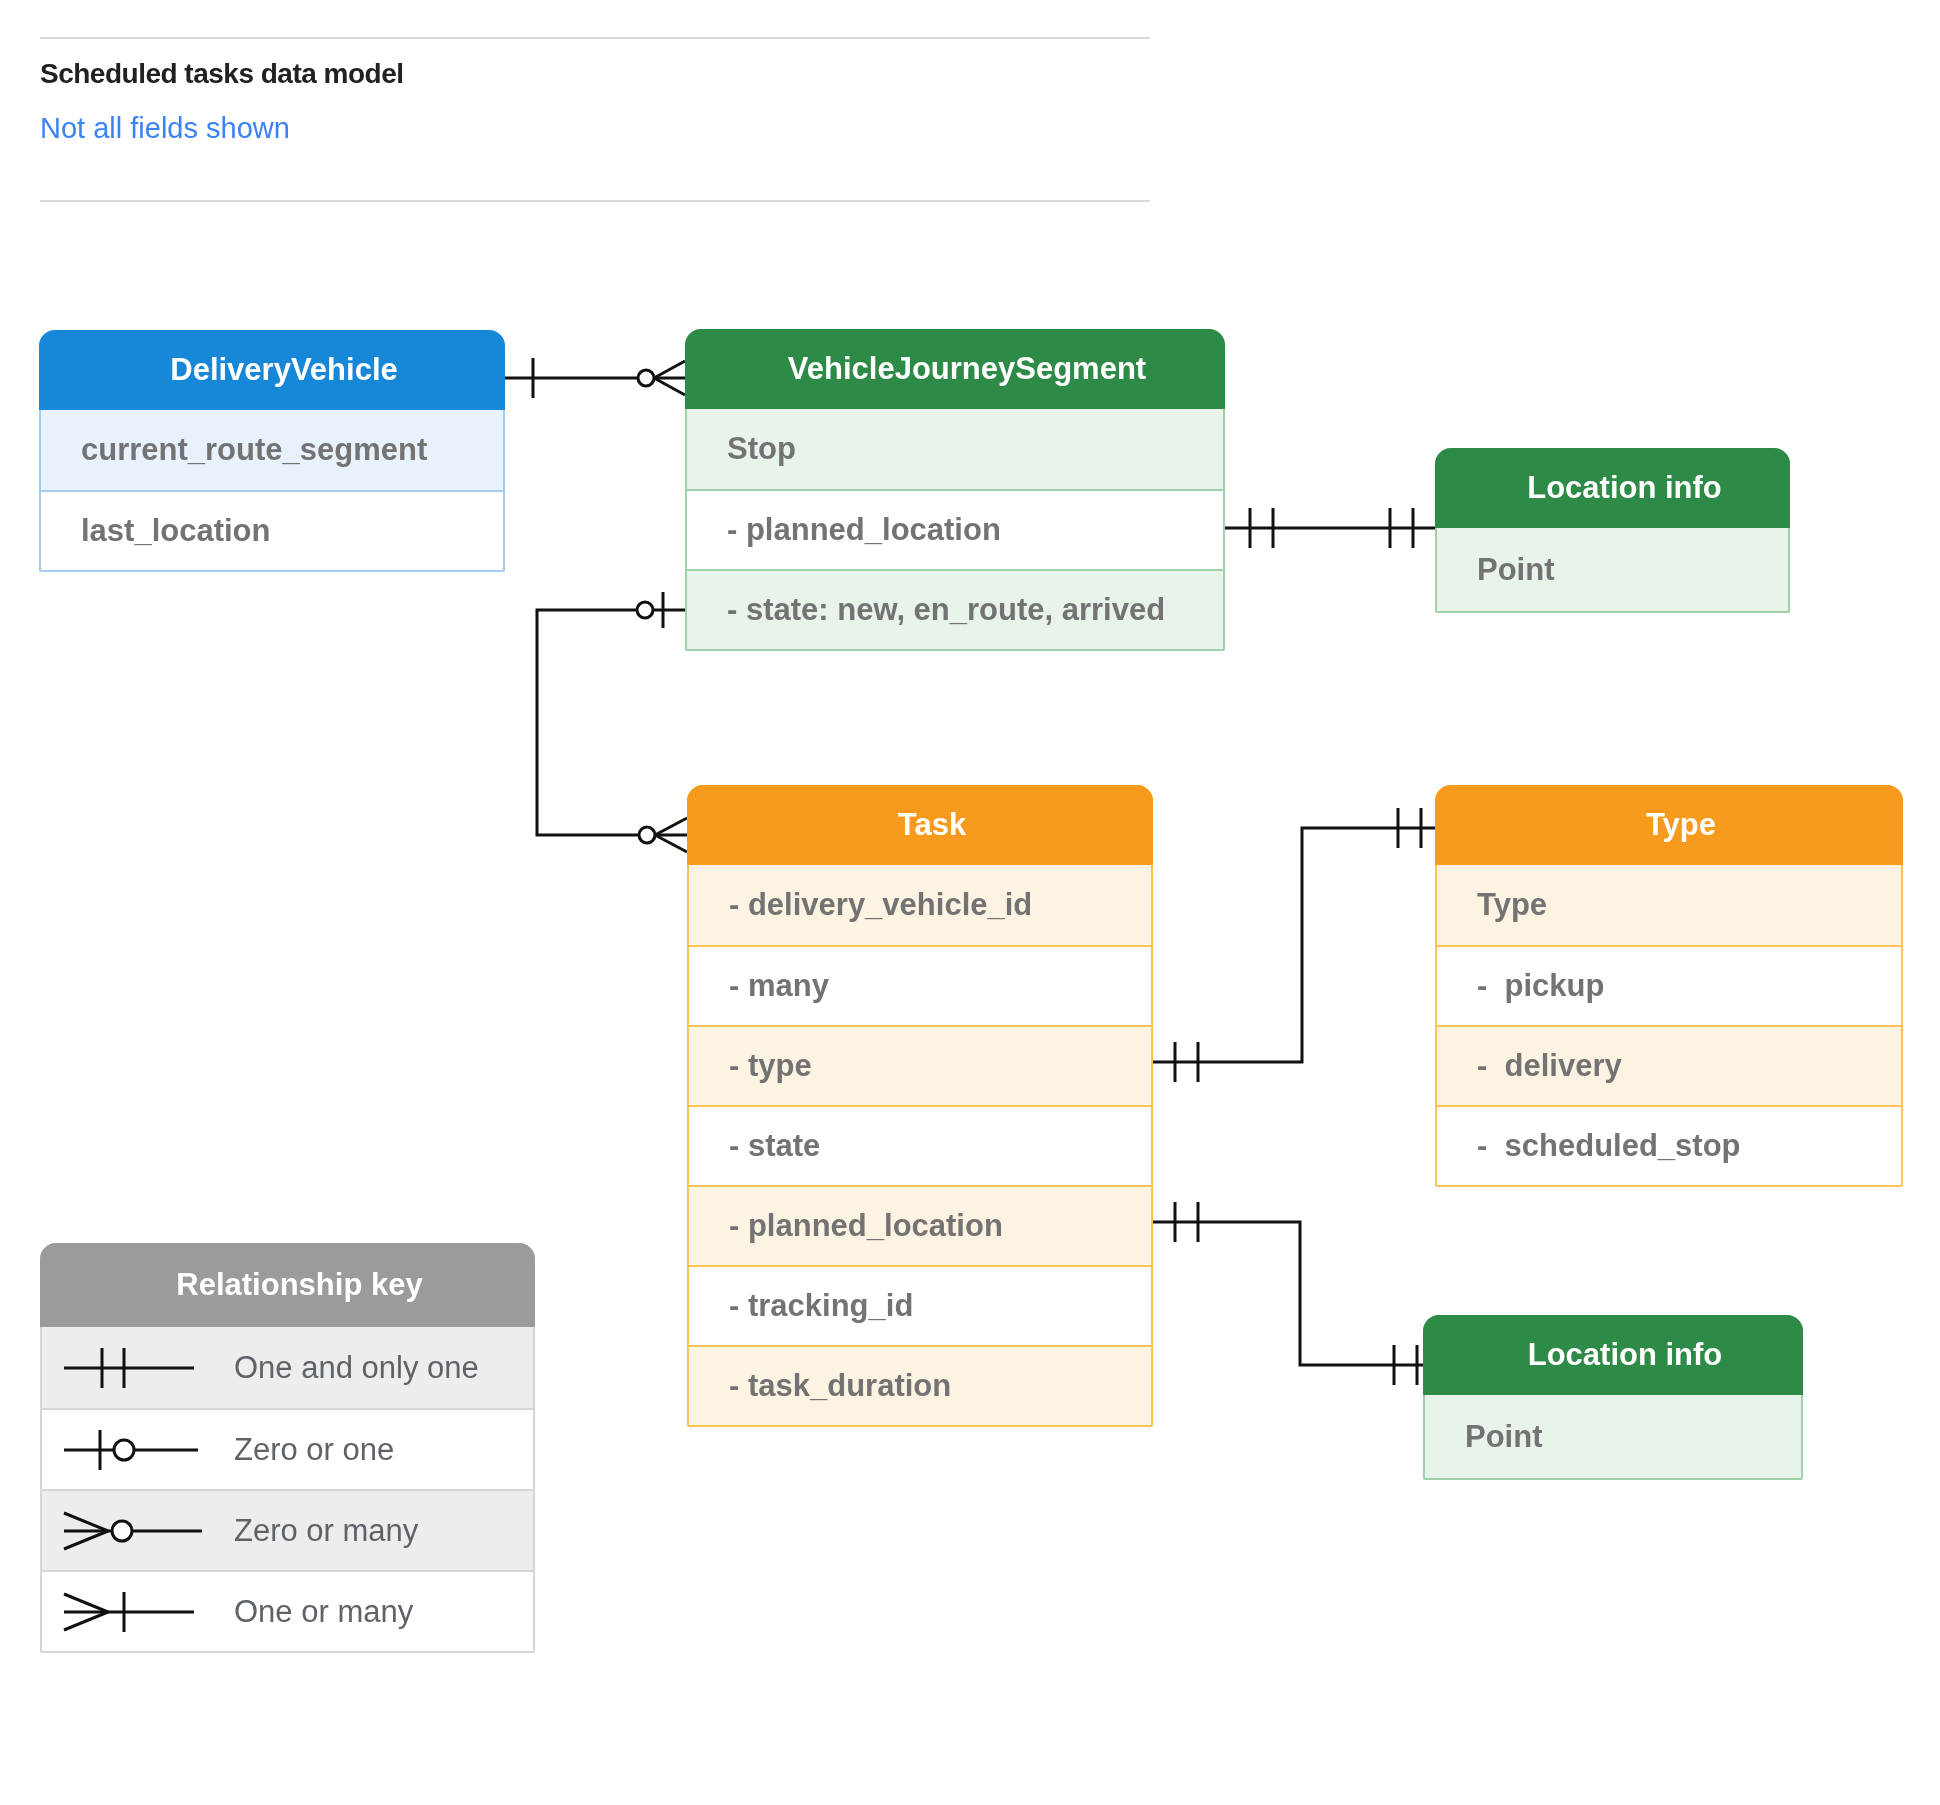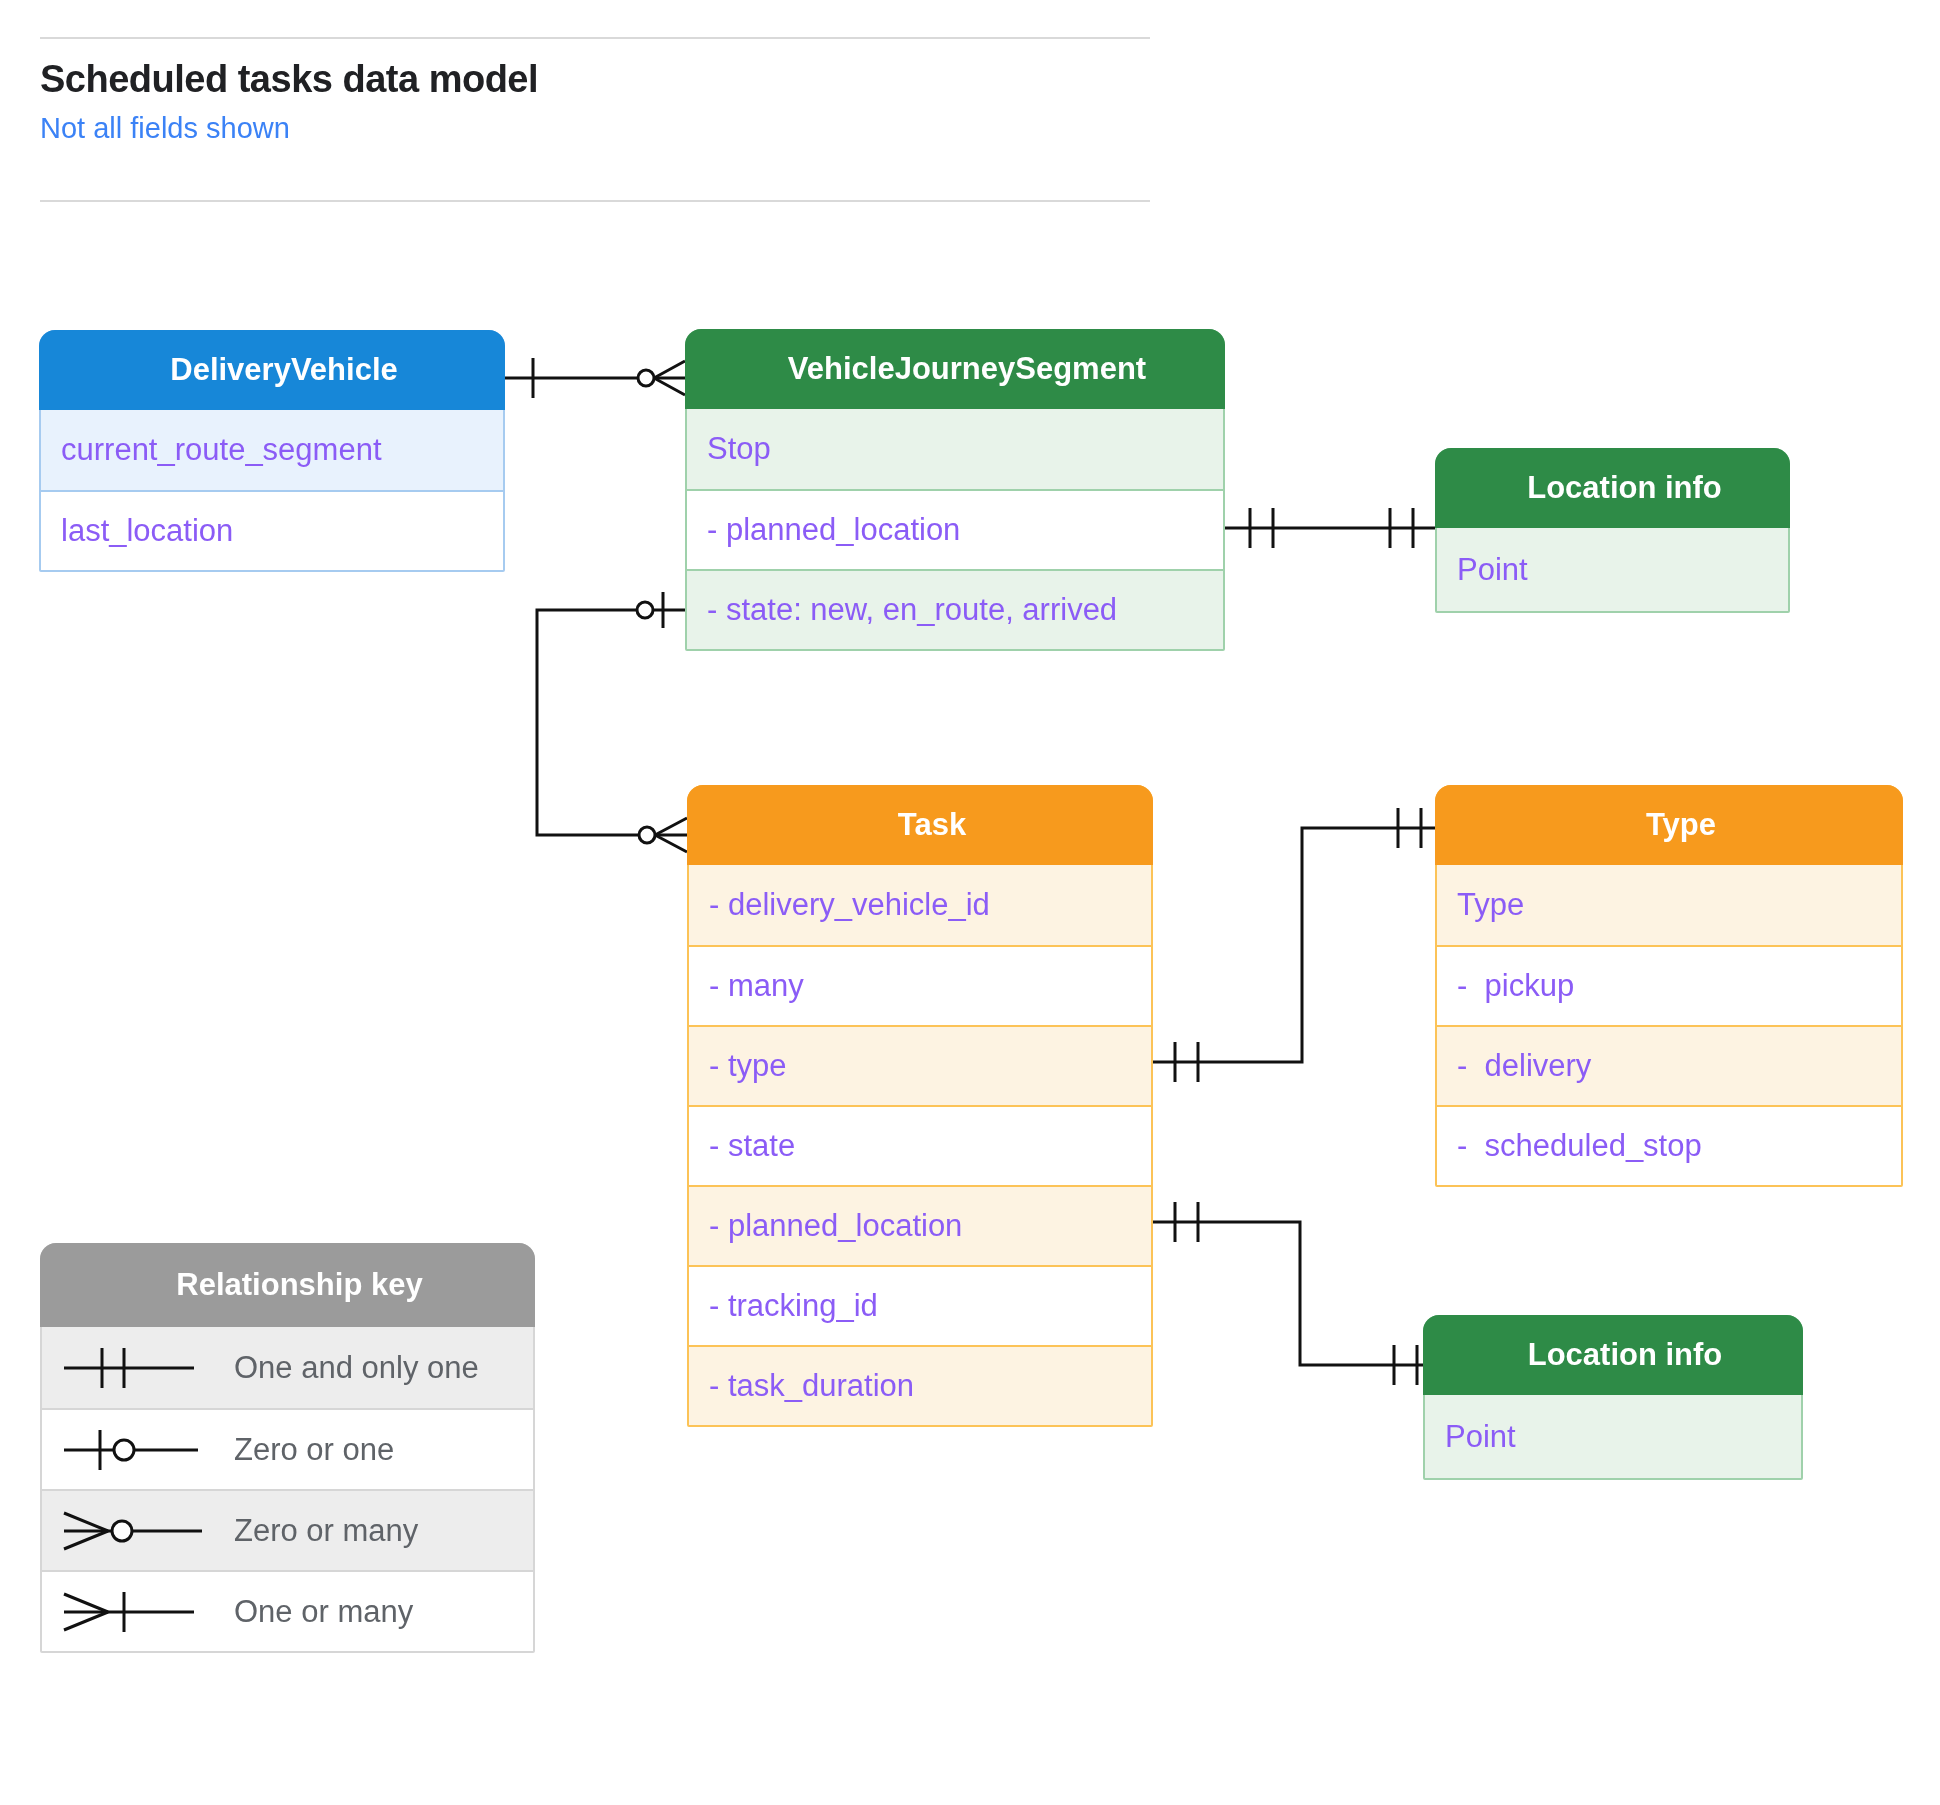--- a/index.html
+++ b/index.html
@@ -2,38 +2,38 @@
 <html><head>
 <meta charset="utf-8">
 <style>
   html,body{margin:0;padding:0;background:#ffffff;}
   #canvas{
     position:relative;width:1940px;height:1805px;background:#ffffff;
     font-family:"Liberation Sans",sans-serif;overflow:hidden;
   }
   .rule{position:absolute;height:2px;background:#d9d9d9;}
   .title{
-    position:absolute;left:40px;top:58px;font-size:38px;font-weight:700;
+    position:absolute;left:40px;top:58px;font-size:28px;font-weight:700;
     color:#202124;letter-spacing:-0.5px;
   }
   .subtitle{position:absolute;left:40px;top:112px;font-size:29px;color:#3b82f6;}
 
   .entity{
     position:absolute;box-sizing:border-box;border:2px solid var(--bd);
     border-radius:16px 16px 2px 2px;background:#ffffff;
   }
   .ehead{
     height:80px;margin:-2px -2px 0 -2px;border-radius:16px 16px 0 0;
     background:var(--head);color:#ffffff;font-size:31px;font-weight:700;
     display:flex;align-items:center;justify-content:center;padding-left:24px;
   }
   .erow{
     height:80px;border-top:2px solid var(--bd);box-sizing:border-box;
-    display:flex;align-items:center;padding-left:20px;font-size:31px;
-    color:#8b5cf6;white-space:pre;background:#ffffff;
+    display:flex;align-items:center;padding-left:40px;font-size:31px;
+    color:#737373;white-space:pre;background:#ffffff;font-weight:bold;
   }
   .erow:nth-child(2){border-top:none;}
   .entity .erow:nth-child(even){background:var(--shade);}
   .erow.tall{height:83px;}
 
   .blue  {--head:#1787d8;--bd:#a6cbf0;--shade:#e8f2fd;}
   .green {--head:#2e8b47;--bd:#9fd1ab;--shade:#e8f3ea;}
   .orange{--head:#f79a1d;--bd:#fcc357;--shade:#fdf3e2;}
   .gray  {--head:#9b9b9b;--bd:#d6d6d6;--shade:#ededed;}
 

